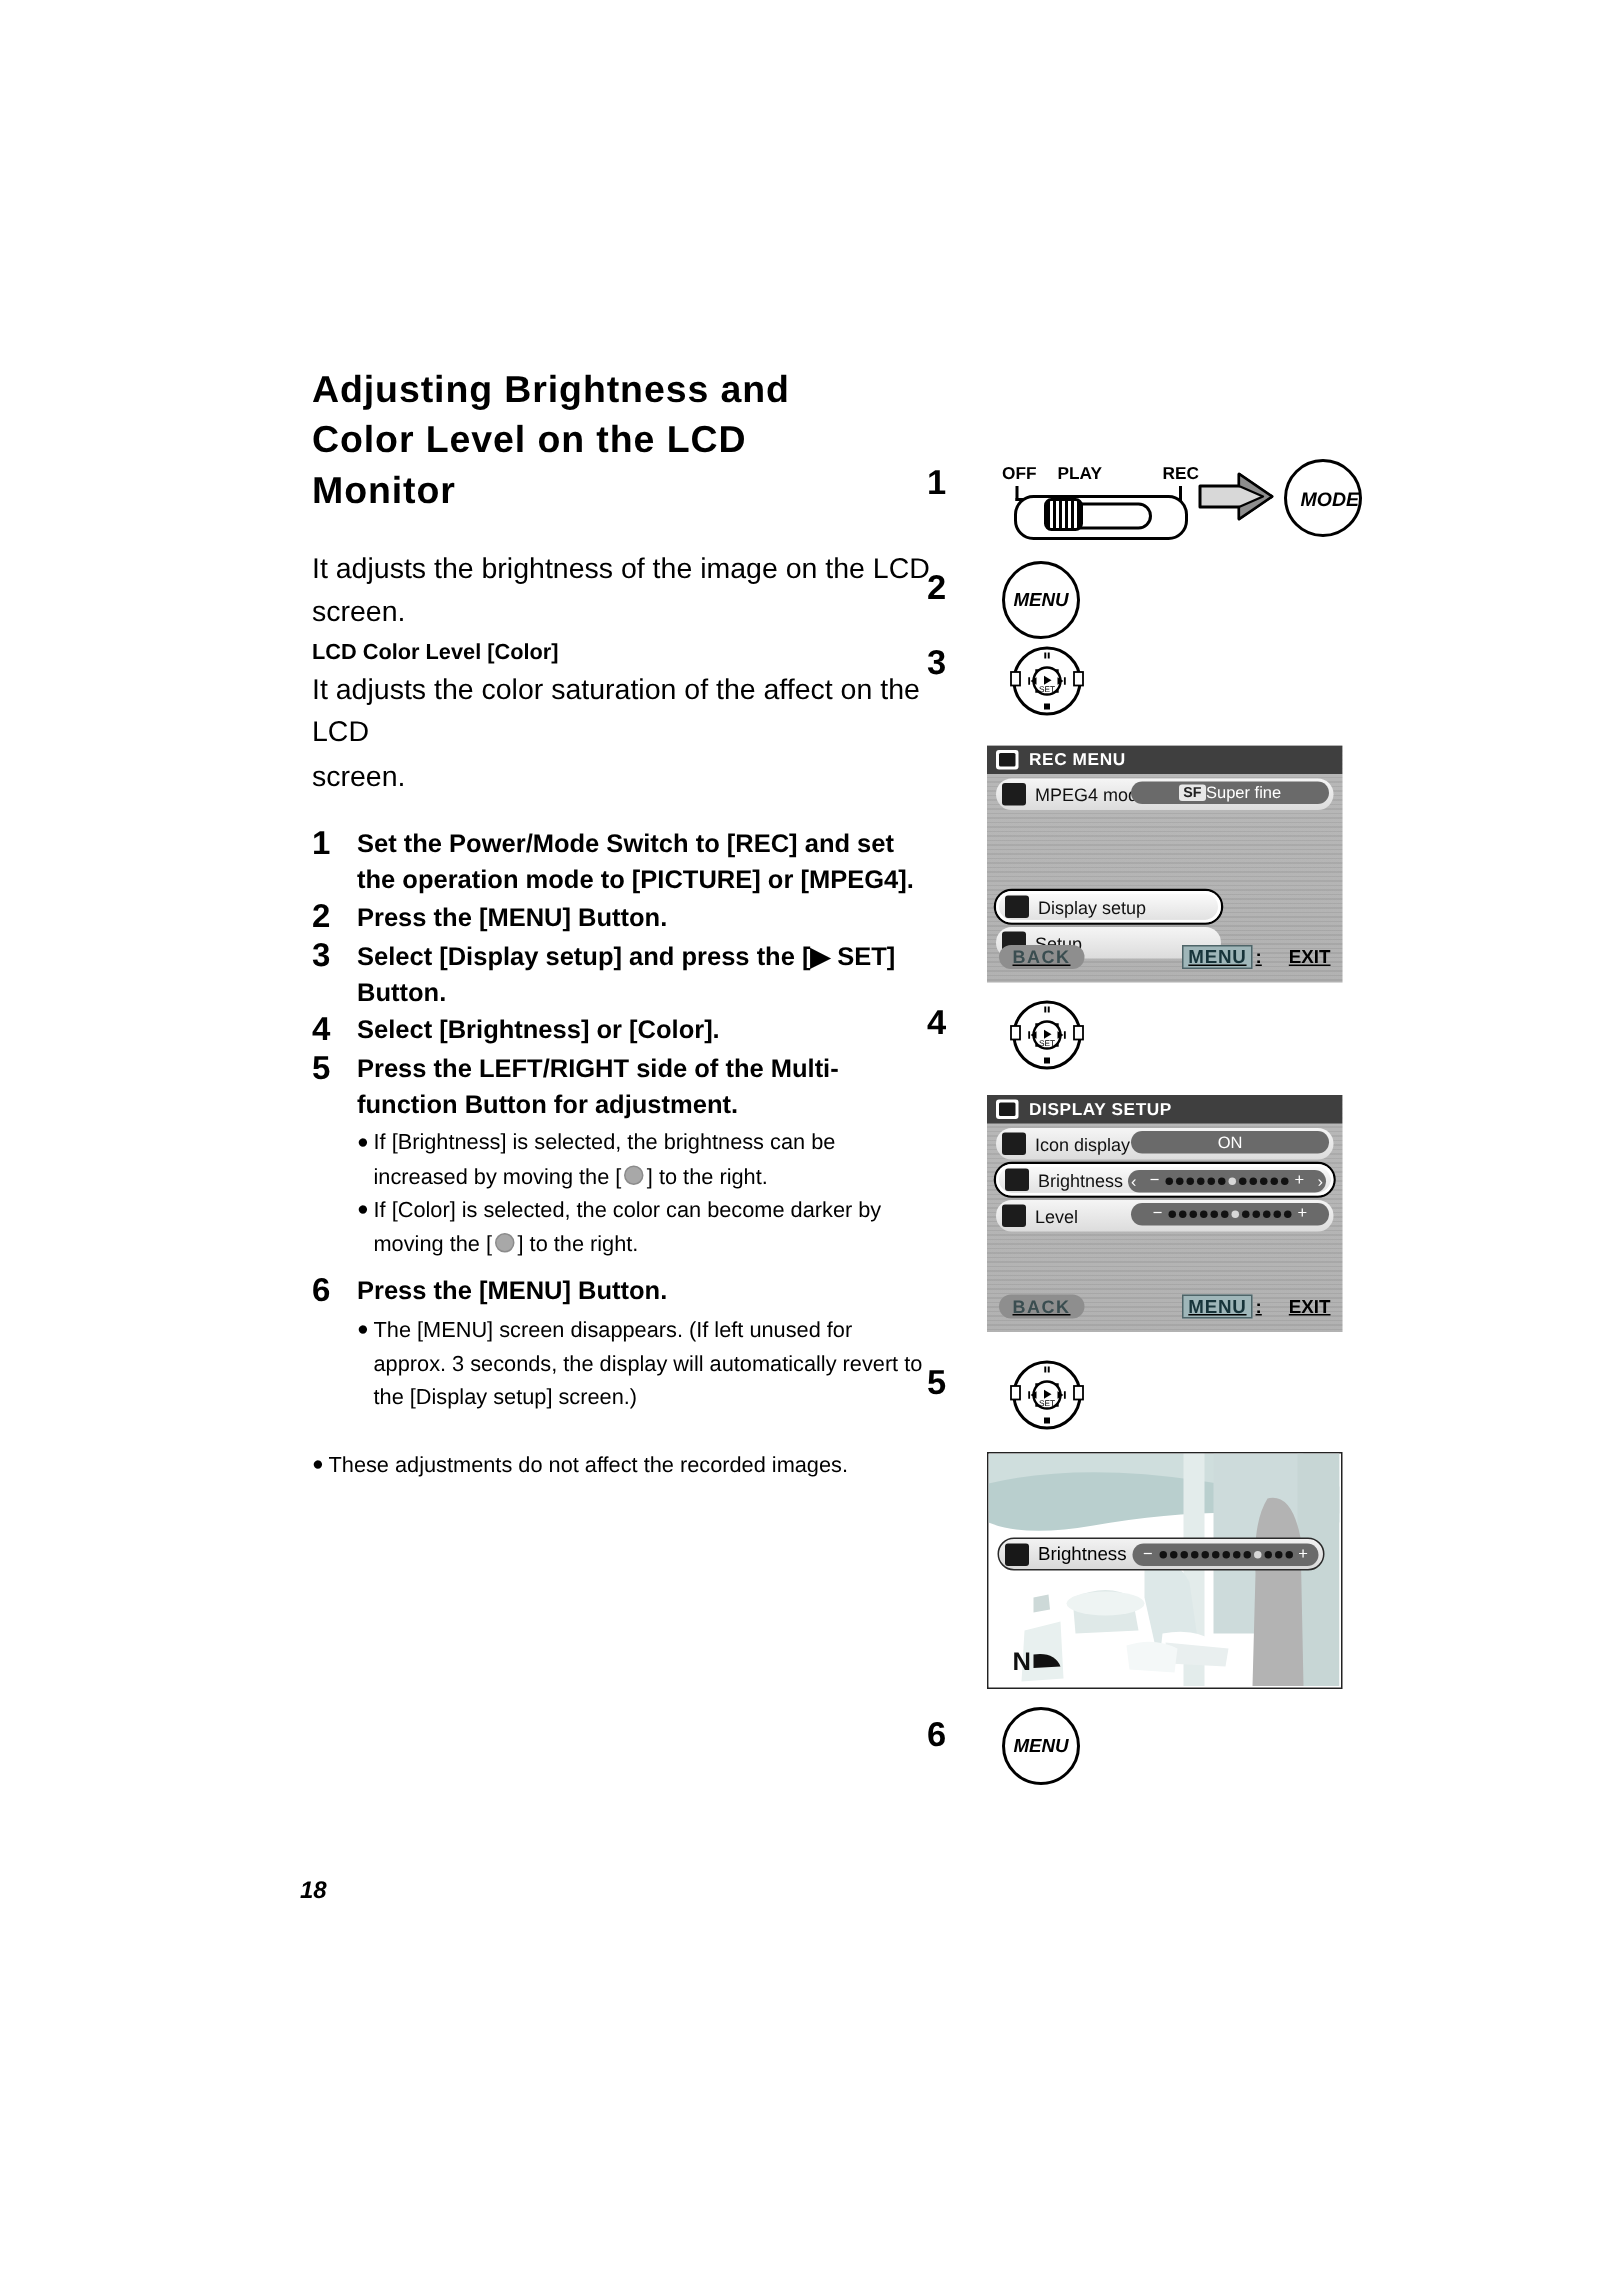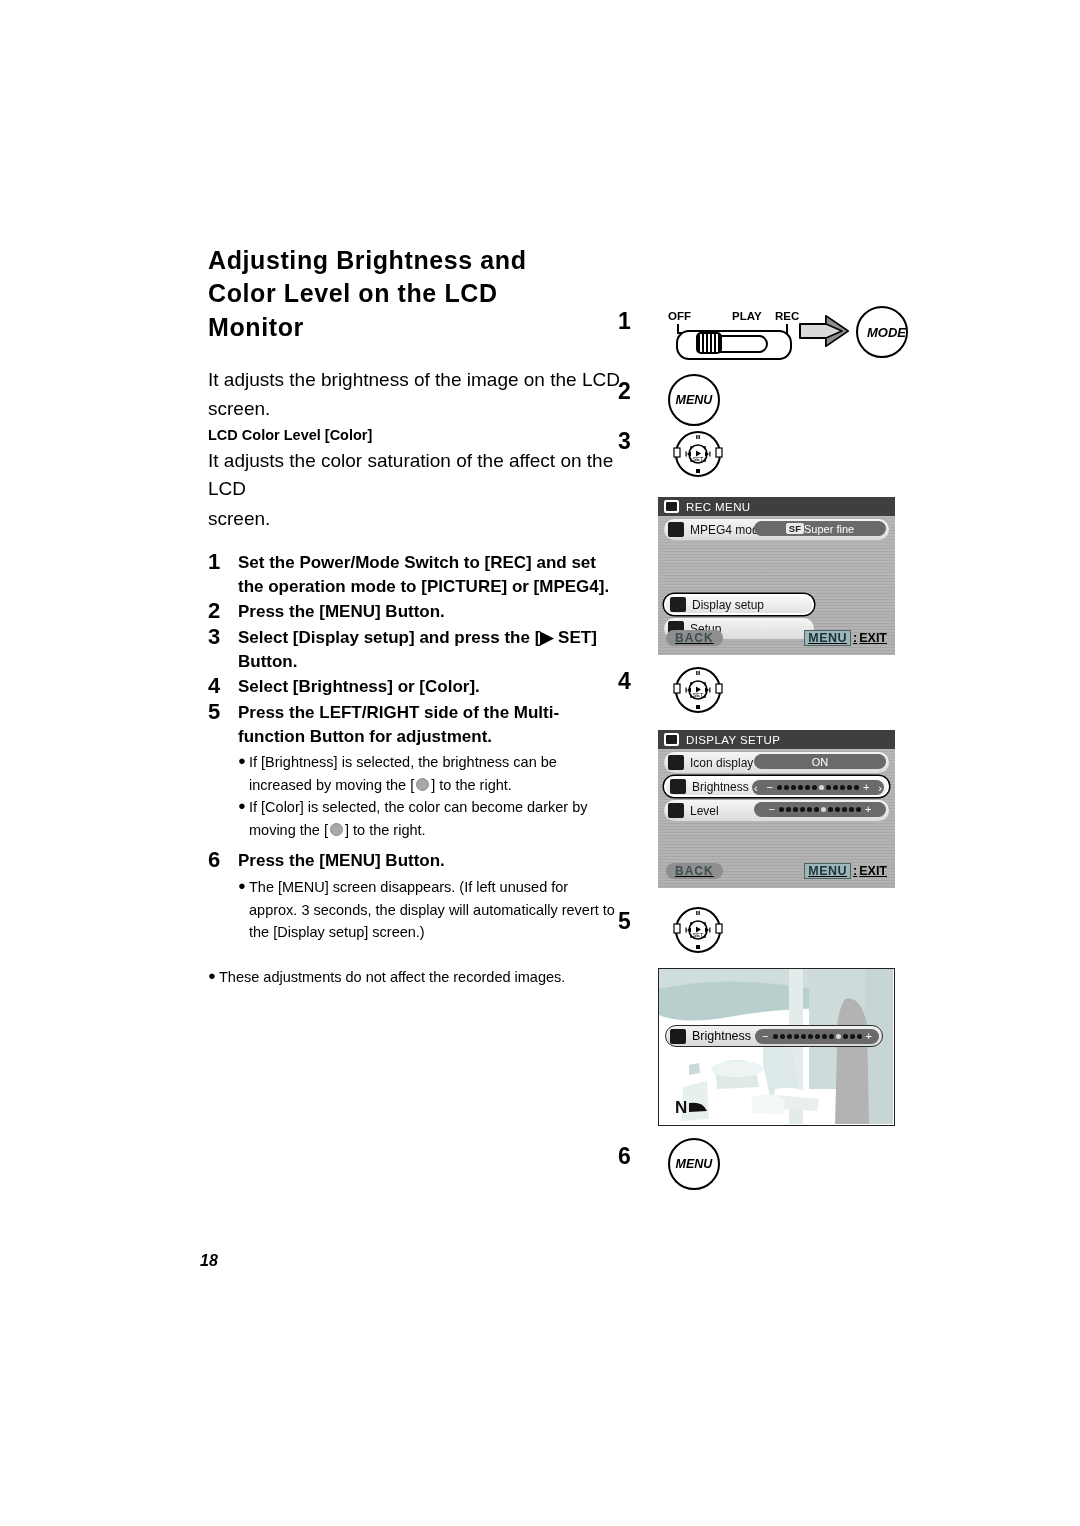--- a/index.html
+++ b/index.html
@@ -142,21 +142,21 @@
   .sw-labels {
     position: absolute;
     top: 0; left: 0;
     width: 140px;
     height: 16px;
     font-size: 11.5px;
     font-weight: bold;
   }
   .sw-labels span { position: absolute; top: 0; }
   .sw-off  { left: 0px; }
-  .sw-play { left: 64px; }
+  .sw-play { left: 37px; }
   .sw-rec  { left: 107px; }
 
   .sw-body {
     position: absolute;
     left: 8px; top: 20px;
     width: 112px; height: 26px;
     border: 2px solid #000;
     border-radius: 13px / 13px;
     background: #fff;
   }
@@ -231,20 +231,21 @@
   }
   .lcd-title {
     height: 19px;
     background: #3f3f3f;
     color: #fff;
     display: flex;
     align-items: center;
     padding-left: 6px;
     font-size: 11.5px;
     letter-spacing: 0.4px;
+    font-weight: bold;
   }
   .lcd-title .tile {
     width: 15px; height: 13px;
     background: #fff;
     margin-right: 7px;
     border-radius: 2px;
     display: flex; align-items: center; justify-content: center;
     position: relative;
   }
   .lcd-title .tile::after {
@@ -354,21 +355,21 @@
   }
   .exit-grp { display: flex; align-items: center; font-size: 12.5px; font-weight: bold; }
   .menu-chip {
     background: #9fb6b9;
     border: 1.5px solid #4e6468;
     color: #17343a;
     padding: 0 3px;
     letter-spacing: 0.5px;
   }
   .exit-sep { margin: 0 2px; }
-  .exit-txt { color: #000; }
+  .exit-txt { color: #000; margin-left: 16px; }
 
   
   .photo {
     position: absolute;
     width: 237px; height: 158px;
     border: 1.5px solid #222;
     box-sizing: border-box;
     background: #ffffff;
     overflow: hidden;
   }

